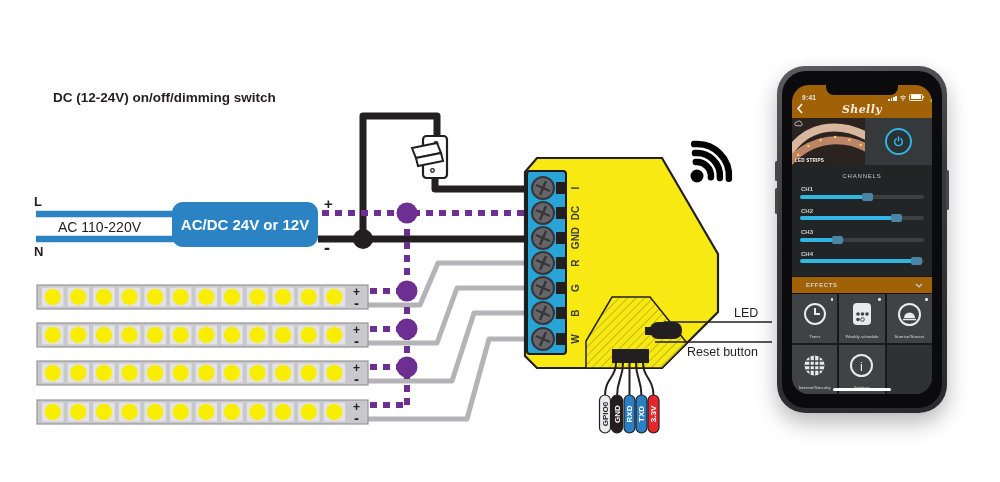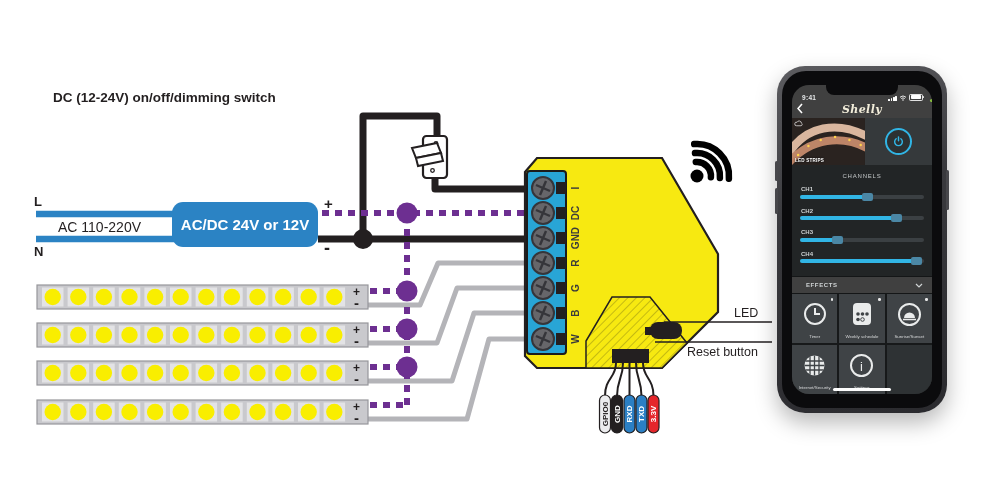--- a/index.html
+++ b/index.html
@@ -10,21 +10,21 @@
 
   
   .phone{position:absolute;left:777px;top:66px;width:170px;height:347px;
          background:linear-gradient(160deg,#5d5d61,#39393d 40%,#2a2a2e);
          border-radius:28px;box-shadow:0 10px 22px rgba(0,0,0,.28);}
   .phone-btn{position:absolute;background:#47474b;border-radius:2px;}
   .btn-l1{left:-2px;top:95px;width:3px;height:20px;}
   .btn-l2{left:-2px;top:122px;width:3px;height:26px;}
   .btn-r1{right:-2px;top:104px;width:3px;height:40px;}
   .bezel{position:absolute;inset:5px;background:#0b0b0d;border-radius:24px;}
-  .screen{position:absolute;left:10px;right:10px;top:14px;bottom:14px;background:#404040;
+  .screen{position:absolute;left:10px;right:10px;top:14px;bottom:14px;background:#a16207;
           border-radius:17px;overflow:hidden;display:flex;flex-direction:column;color:#e6e8e9;}
   .notch{position:absolute;left:50%;top:0;transform:translateX(-50%);width:72px;height:10px;
          background:#0b0b0d;border-radius:0 0 8px 8px;z-index:5;}
   .statusbar{height:13px;display:flex;justify-content:space-between;align-items:flex-end;
              padding:3px 9px 0 10px;flex:0 0 auto;}
   .time{font-size:6.5px;font-weight:bold;letter-spacing:.3px;}
   .sticons{display:flex;align-items:flex-end;gap:2px;}
   .sig{display:flex;align-items:flex-end;gap:.8px;}
   .sig i{display:block;width:1.6px;background:#fff;border-radius:.5px;}
   .battery{width:12px;height:5.5px;border:1px solid rgba(255,255,255,.85);border-radius:1.5px;

